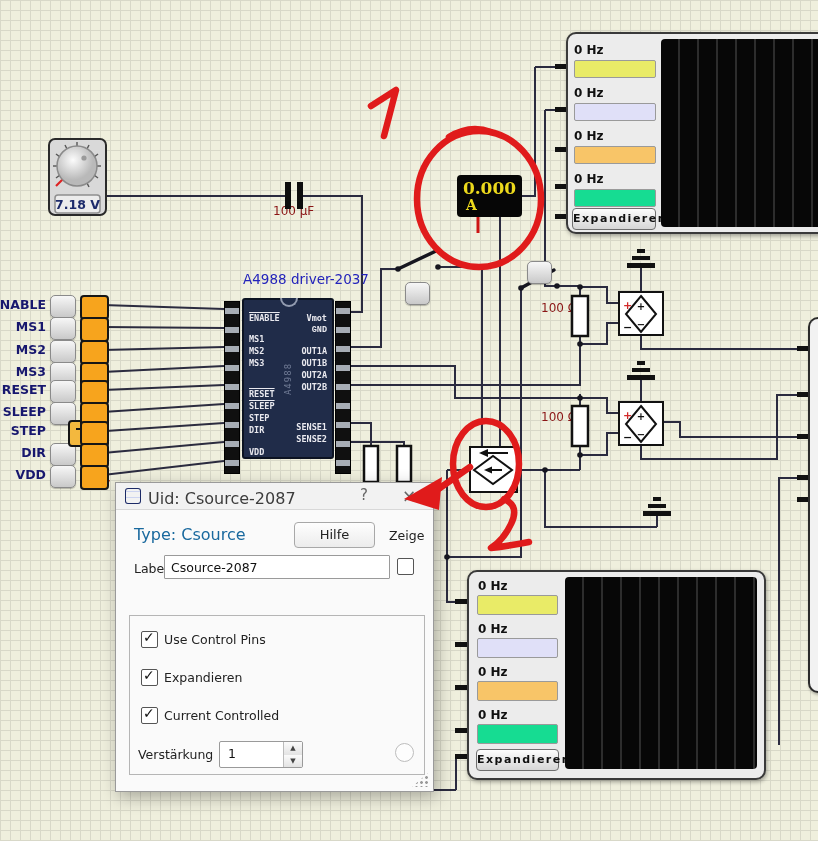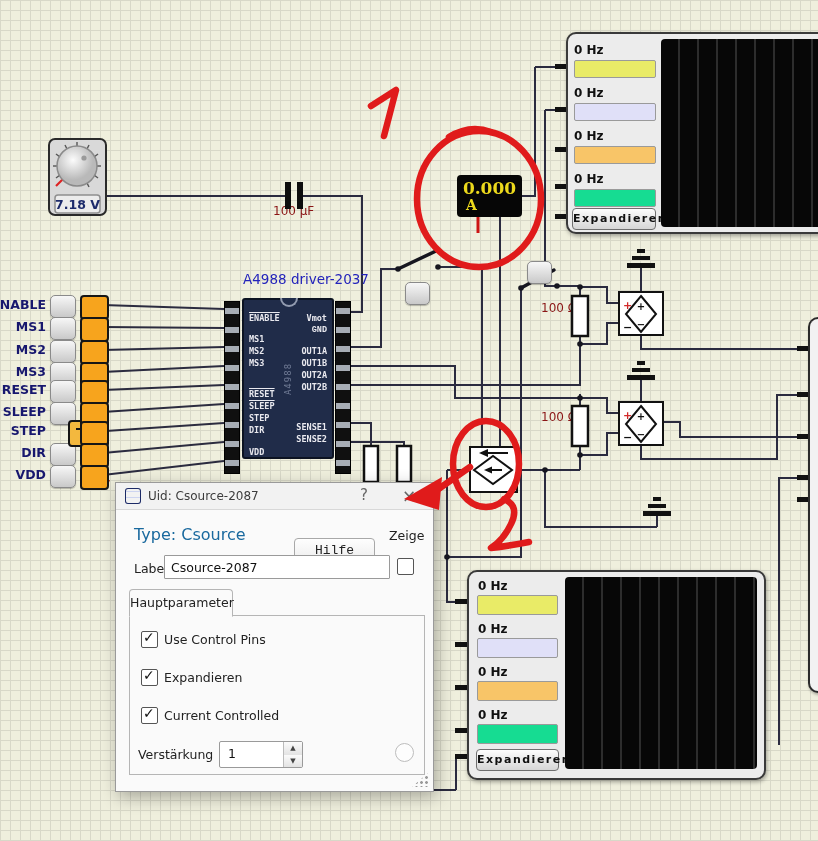--- a/index.html
+++ b/index.html
@@ -33,21 +33,21 @@
   
   .scope{background:#ececec;border:2px solid #3a3a3a;border-radius:10px;box-shadow:1px 2px 4px rgba(0,0,0,.35);z-index:3;}
   .freq{position:absolute;font-size:12px;font-weight:bold;color:#101010;}
   .bar{position:absolute;border:1px solid #9a9a9a;border-radius:2px;}
   .expand-btn{position:absolute;background:linear-gradient(#fdfdfd,#d6d6d6);border:1px solid #6f6f6f;border-radius:4px;font-size:11px;font-weight:bold;letter-spacing:1.5px;text-align:center;line-height:20px;color:#111;}
   .screen{position:absolute;background:#070707;border-radius:4px;
     background-image:repeating-linear-gradient(90deg,transparent 0 17px,#2d2d2d 17px 19px);}
   
   .dialog{background:#fafafa;border:1px solid #9a9a9a;box-shadow:3px 5px 16px rgba(0,0,0,.3);z-index:5;font-size:12.5px;color:#222;}
   .dlg-titlebar{position:absolute;left:0;top:0;right:0;height:26px;background:#f2f2f2;border-bottom:1px solid #d8d8d8;}
-  .dlg-title{position:absolute;left:32px;top:6px;font-size:12px;color:#3c3c3c;}
+  .dlg-title{position:absolute;left:32px;top:6px;font-size:16px;color:#3c3c3c;}
   .dlg-glyph{position:absolute;top:3px;font-size:15px;color:#666;width:20px;text-align:center;cursor:default;}
   .dlg-icon{position:absolute;left:9px;top:5px;width:16px;height:16px;border-radius:3px;
     background:linear-gradient(135deg,#5a6ab0,#26367e);
     box-shadow:inset 0 0 0 1px #1c2a66;
     background-image:repeating-linear-gradient(180deg,transparent 0 3px,#cdd4f0 3px 4px,transparent 4px 6px);}
   .type-heading{position:absolute;font-size:16px;color:#19699e;}
   .btn{position:absolute;background:linear-gradient(#fefefe,#ececec);border:1px solid #a8a8a8;border-radius:4px;text-align:center;font-size:13px;color:#222;}
   .txt-input{position:absolute;border:1px solid #9a9a9a;border-radius:1px;background:#fff;font-size:12.5px;font-family:"DejaVu Sans",sans-serif;padding:0 6px;color:#111;}
   .cbx{position:absolute;width:15px;height:15px;background:#fff;border:1.4px solid #555;border-radius:2px;}
   .cbx .mark{position:absolute;left:1px;top:-3px;font-size:14px;font-weight:bold;color:#111;}
@@ -355,27 +355,26 @@
   </div>
 
   <div class="abs dialog" style="left:115px;top:482px;width:317px;height:308px;">
     <div class="dlg-titlebar">
       <div class="dlg-icon"></div>
       <span class="dlg-title">Uid: Csource-2087</span>
       <span class="dlg-glyph" style="left:238px;">?</span>
       <span class="dlg-glyph" style="left:283px;font-size:17px;">×</span>
     </div>
     <span class="type-heading" style="left:18px;top:42px;">Type: Csource</span>
-    <div class="btn" style="left:178px;top:55px;width:79px;height:24px;line-height:24px;font-family:Liberation Mono, monospace;">Hilfe</div>
+    <div class="btn" style="left:178px;top:39px;width:79px;height:24px;line-height:24px;">Hilfe</div>
     <span class="abs" style="left:273px;top:45px;">Zeige</span>
     <span class="abs" style="left:18px;top:78px;">Label:</span>
     <input class="txt-input" style="left: 48px; top: 72px; width: 212px; height: 22px;" value="Csource-2087">
     <div class="cbx" style="left:281px;top:75px;"></div>
 
-    <div class="tab" style="left:13px;top:106px;width:102px;height:26px;">Hauptparameter</div>
     <div class="tab-panel" style="left:13px;top:132px;width:294px;height:158px;"></div>
 
     <div class="cbx" style="left:25px;top:148px;">
         <span class="mark">✓</span>
       </div>
     <span class="abs" style="left:48px;top:149px;">Use Control Pins</span>
 
     <div class="cbx" style="left:25px;top:186px;">
         <span class="mark">✓</span>
       </div>

